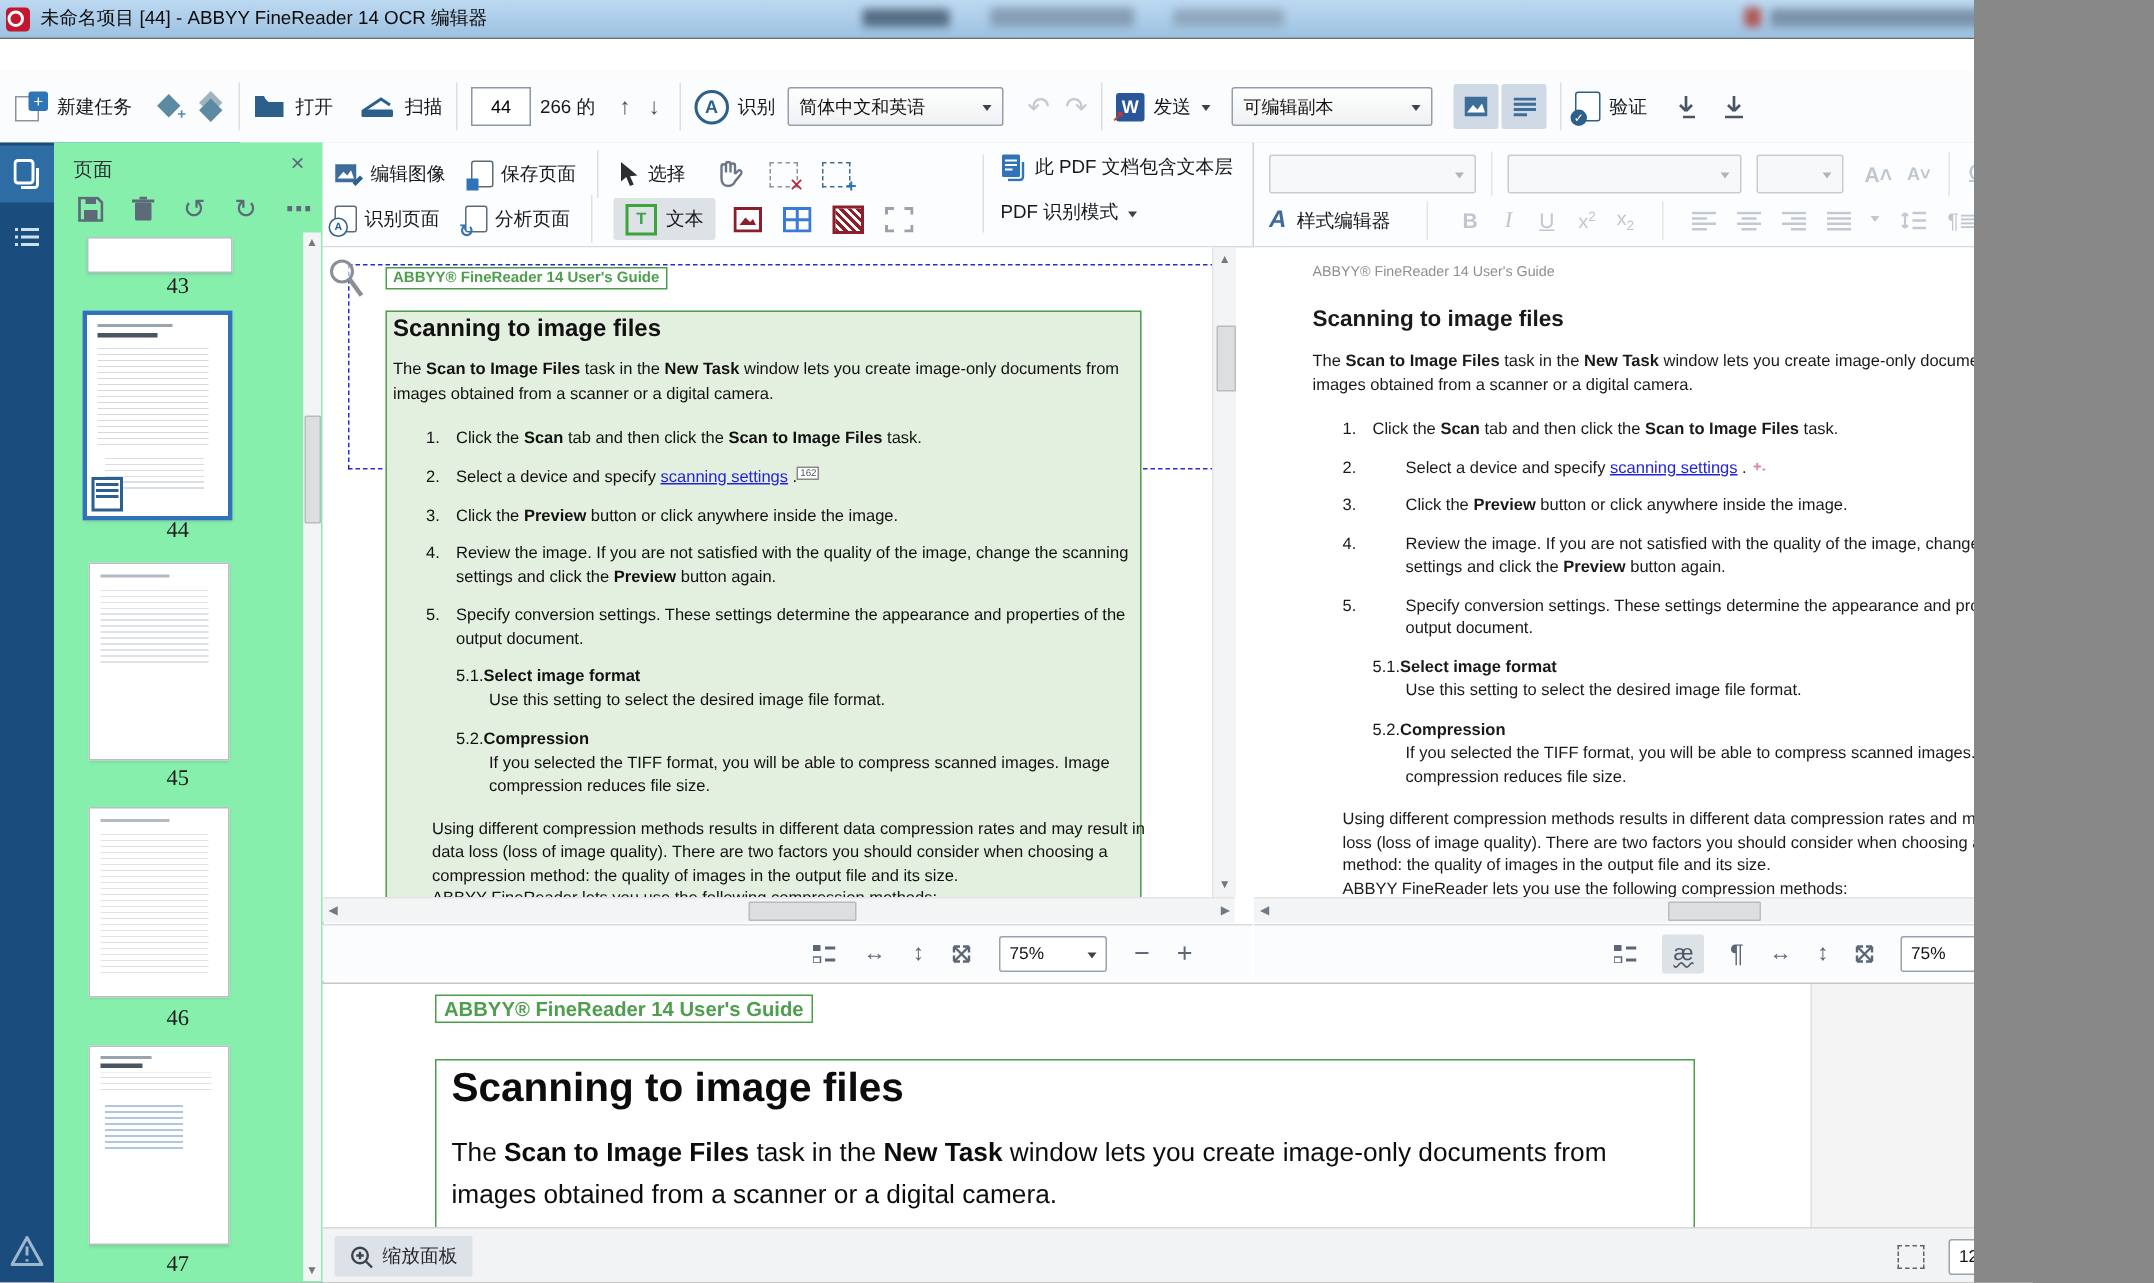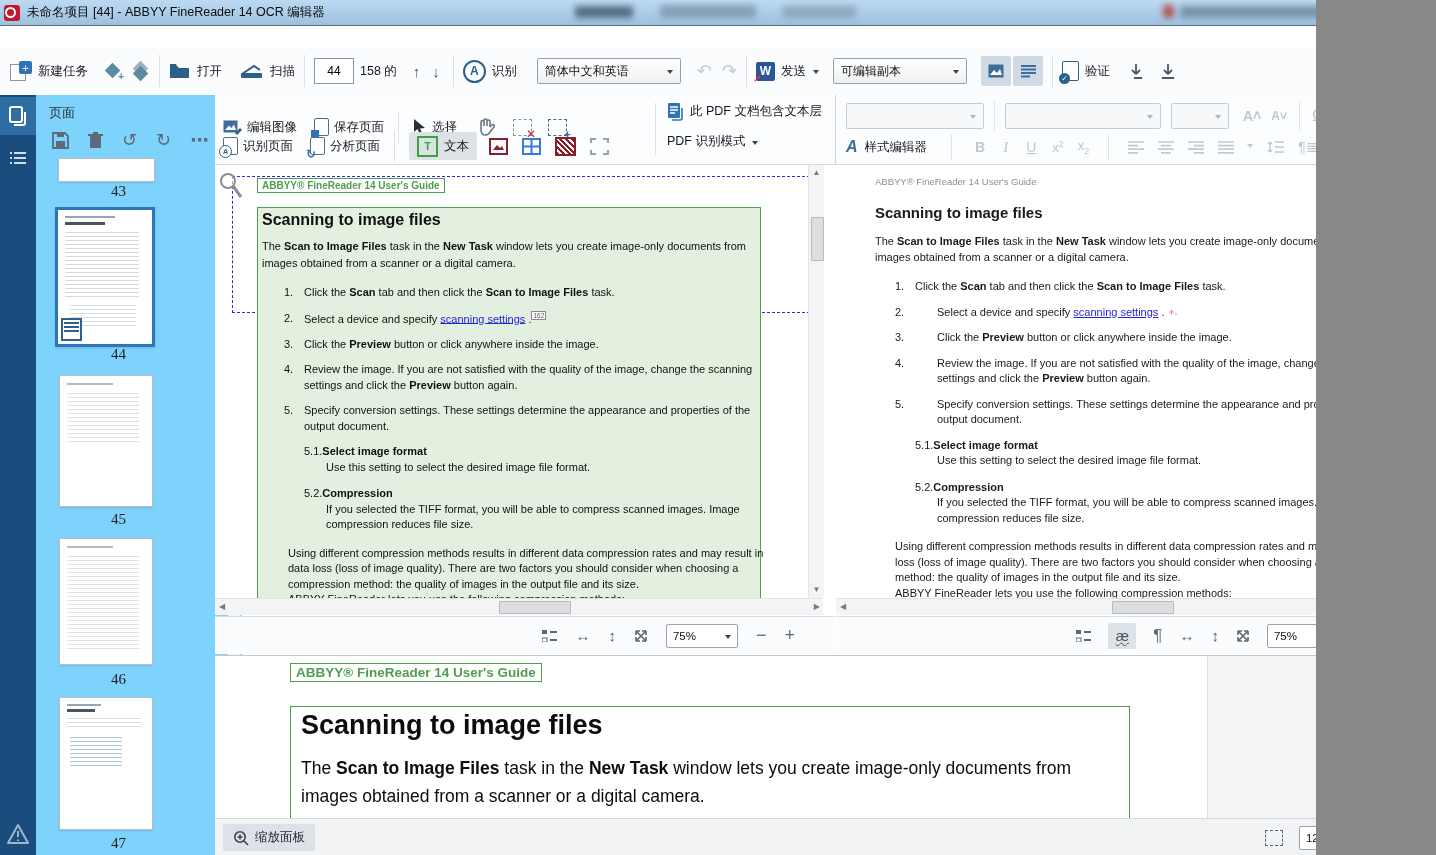--- a/index.html
+++ b/index.html
@@ -25,21 +25,21 @@
          height:24px;display:flex;align-items:center;padding:0 7px;font-size:12px;color:#111;}
   .combo .arr{margin-left:auto;}
   .arr-d{width:0;height:0;border:4px solid transparent;border-top:5px solid #3c434a;margin-top:5px;}
   .arr-d.sm{border-width:3px;border-top-width:4px;}
   .ic{display:flex;align-items:center;justify-content:center;}
   .pressed{background:#cfdae6;border-radius:2px;}
   .pressed2{background:#dde2e6;border-radius:2px;}
   
   .rail{left:0;top:95px;width:36px;height:760px;background:#1a4c7d;}
   .rail-tile{left:0;width:36px;height:38px;}
-  .pagespanel{left:36px;top:95px;width:179px;height:760px;background:#7dd3fc;border-right:1px solid #c7ccd1;font-size:13px;padding-left:26px;}
+  .pagespanel{left:36px;top:95px;width:179px;height:760px;background:#86efac;border-right:1px solid #c7ccd1;font-size:13px;}
   .thumb{background:#fff;border:1px solid #b9bec5;box-shadow:0 1px 2px rgba(0,0,0,.12);}
   .thumb.sel{border:3px solid #2f74b6;}
   .pagenum{font-family:"Liberation Serif","DejaVu Serif",serif;font-size:15px;color:#1c1c1c;text-align:center;}
   .lines{background:repeating-linear-gradient(#fff 0 3px,#c9d0d7 3px 4px);}
   .lines-b{background:repeating-linear-gradient(#fff 0 3px,#9fb6d6 3px 4px);}
   
   .panetb{top:95px;height:69px;background:#fcfdfe;border-bottom:1px solid #d5dade;font-size:12.5px;color:#15181c;}
   .disabled{color:#bec6cf;}
   .combo.dis{border-color:#c6ccd3;background:#f7f8f9;color:#c0c7cf;}
   
@@ -124,29 +124,29 @@
     </div>
     <div class="flex" style="margin-left:18px;">
       <svg width="24" height="18" viewBox="0 0 24 18" style="margin-right:6px;">
         <path d="M2 12 L14 4 L20 8" fill="none" stroke="#2c5f8a" stroke-width="2"></path>
         <rect x="1" y="11" width="21" height="5" rx="1" fill="#2c5f8a"></rect>
       </svg>
       <span>扫描</span>
     </div>
     <div class="vsep"></div>
     <input class="abs" style="position: static; width: 34px; height: 22px; border: 1px solid rgb(139, 151, 162); text-align: center; font-size: 12px; font-family: inherit;" value="44">
-    <span style="margin:0 8px 0 6px;">158 的</span>
+    <span style="margin:0 8px 0 6px;">266 的</span>
     <span style="font-size:15px;color:#4a5664;margin:0 8px;">↑</span>
     <span style="font-size:15px;color:#4a5664;margin:0 4px;">↓</span>
     <div class="vsep"></div>
     <div class="flex">
       <div class="ic" style="width:19px;height:19px;border:2px solid #2c5f8a;border-radius:50%;color:#2c5f8a;font-weight:700;font-size:12px;margin-right:6px;">A</div>
       <span>识别</span>
     </div>
-    <div class="combo" style="width:128px;margin-left:20px;text-align:center;">
+    <div class="combo" style="width:128px;margin-left:8px;text-align:center;">
       <span>简体中文和英语</span>
         <span class="arr arr-d sm"></span>
     </div>
     <span style="font-size:18px;color:#c3cad2;margin-left:16px;">↶</span>
     <span style="font-size:18px;color:#c3cad2;margin-left:10px;">↷</span>
     <div class="vsep"></div>
     <div class="flex">
       <div style="position:relative;margin-right:6px;">
         <div class="ic" style="width:19px;height:19px;background:#2a5699;color:#fff;font-weight:700;font-size:12px;border-radius:2px;">W</div>
         <div style="position:absolute;left:-3px;bottom:-3px;color:#d03a2b;font-size:10px;font-weight:700;">↗</div>
@@ -269,21 +269,21 @@
 
     <div class="abs sb" style="right:1px;top:60px;width:12px;height:699px;">
       <div class="sb-ar" style="padding-top:3px;">▲</div>
       <div class="sb-th abs" style="left:1px;top:122px;width:9px;height:70px;"></div>
       <div class="sb-ar abs" style="left:0;right:0;bottom:3px;">▼</div>
     </div>
   </div>
 
   <div class="abs panetb" style="left:215px;width:620px;">
 
-    <div class="abs flex" style="left:8px;top:18px;height:28px;">
+    <div class="abs flex" style="left:8px;top:7px;height:28px;">
       <div class="flex">
         <svg width="19" height="16" viewBox="0 0 19 16" style="margin-right:5px;">
           <rect x="0.5" y="1.5" width="14" height="12" fill="#3f6d99"></rect>
           <path d="M2 11 L6 6.5 L8.5 9 L11 5.5 L13 11 z" fill="#fff"></path>
           <path d="M12 14 L17 9 L19 11 L14 16 z" fill="#2c5f8a"></path>
         </svg>
         <span>编辑图像</span>
       </div>
       <div class="flex" style="margin-left:17px;text-align:right;">
         <div style="position:relative;width:15px;height:18px;margin-right:5px;">

